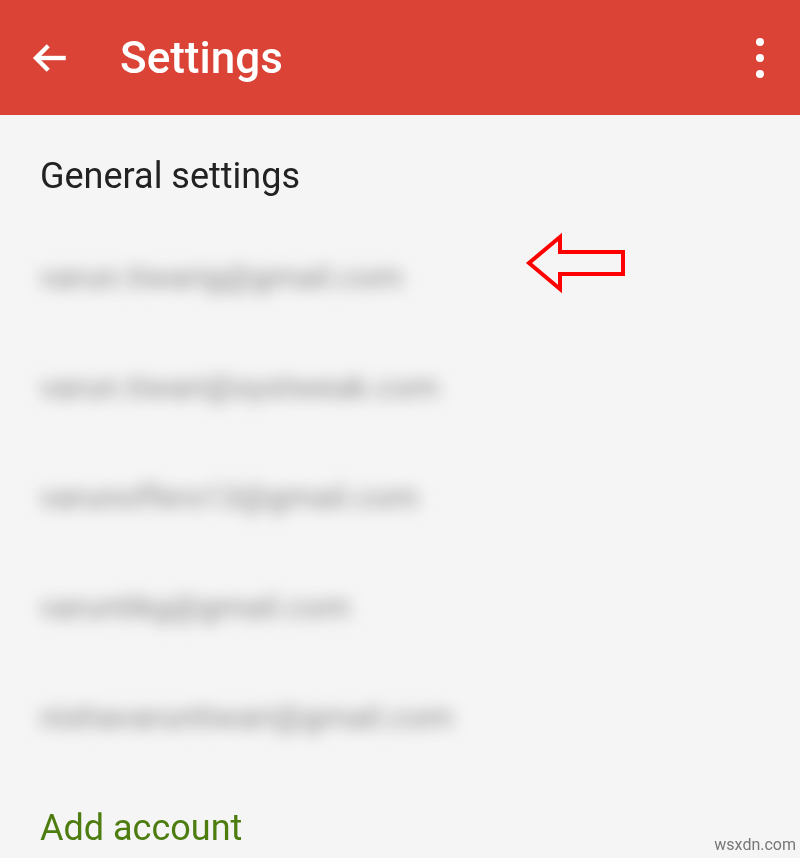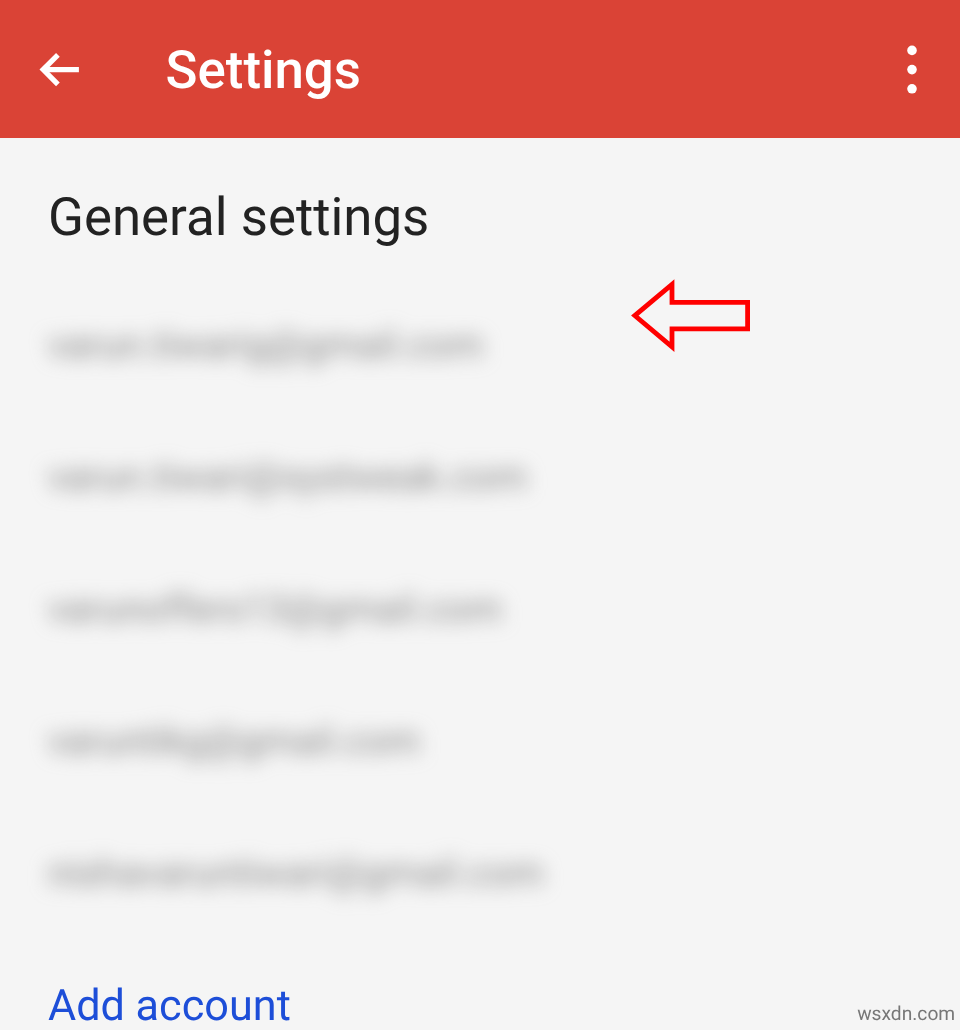--- a/index.html
+++ b/index.html
@@ -36,21 +36,21 @@
       width: 42px;
       height: 42px;
       stroke: #fff;
       stroke-width: 2.5;
       fill: none;
     }
     .header-title {
       color: #fff;
       font-size: 44px;
       font-weight: 500;
-      margin-left: 58px;
+      margin-left: 40px;
     }
     .more-button {
       position: absolute;
       right: 20px;
       display: flex;
       flex-direction: column;
       align-items: center;
       justify-content: center;
       width: 40px;
       height: 60px;
@@ -60,21 +60,21 @@
       width: 8px;
       height: 8px;
       background: #fff;
       border-radius: 50%;
       margin: 4px 0;
     }
     .content {
       padding: 40px 40px 0 40px;
     }
     .general-settings {
-      font-size: 44px;
+      font-size: 36px;
       font-weight: 400;
       color: #222;
       margin-bottom: 60px;
     }
     .account-item {
       margin-bottom: 70px;
       min-height: 40px;
       display: flex;
       align-items: center;
       cursor: pointer;
@@ -83,21 +83,21 @@
     .blurred-text {
       font-size: 32px;
       color: #888;
       filter: blur(8px);
       user-select: none;
       white-space: nowrap;
     }
     .add-account {
       font-size: 36px;
       font-weight: 400;
-      color: #1d4ed8;
+      color: #4d7c0f;
       margin-top: 10px;
       cursor: pointer;
     }
     .arrow-annotation {
       position: absolute;
       left: 525px;
       top: 232px;
       pointer-events: none;
     }
     .arrow-annotation svg {

